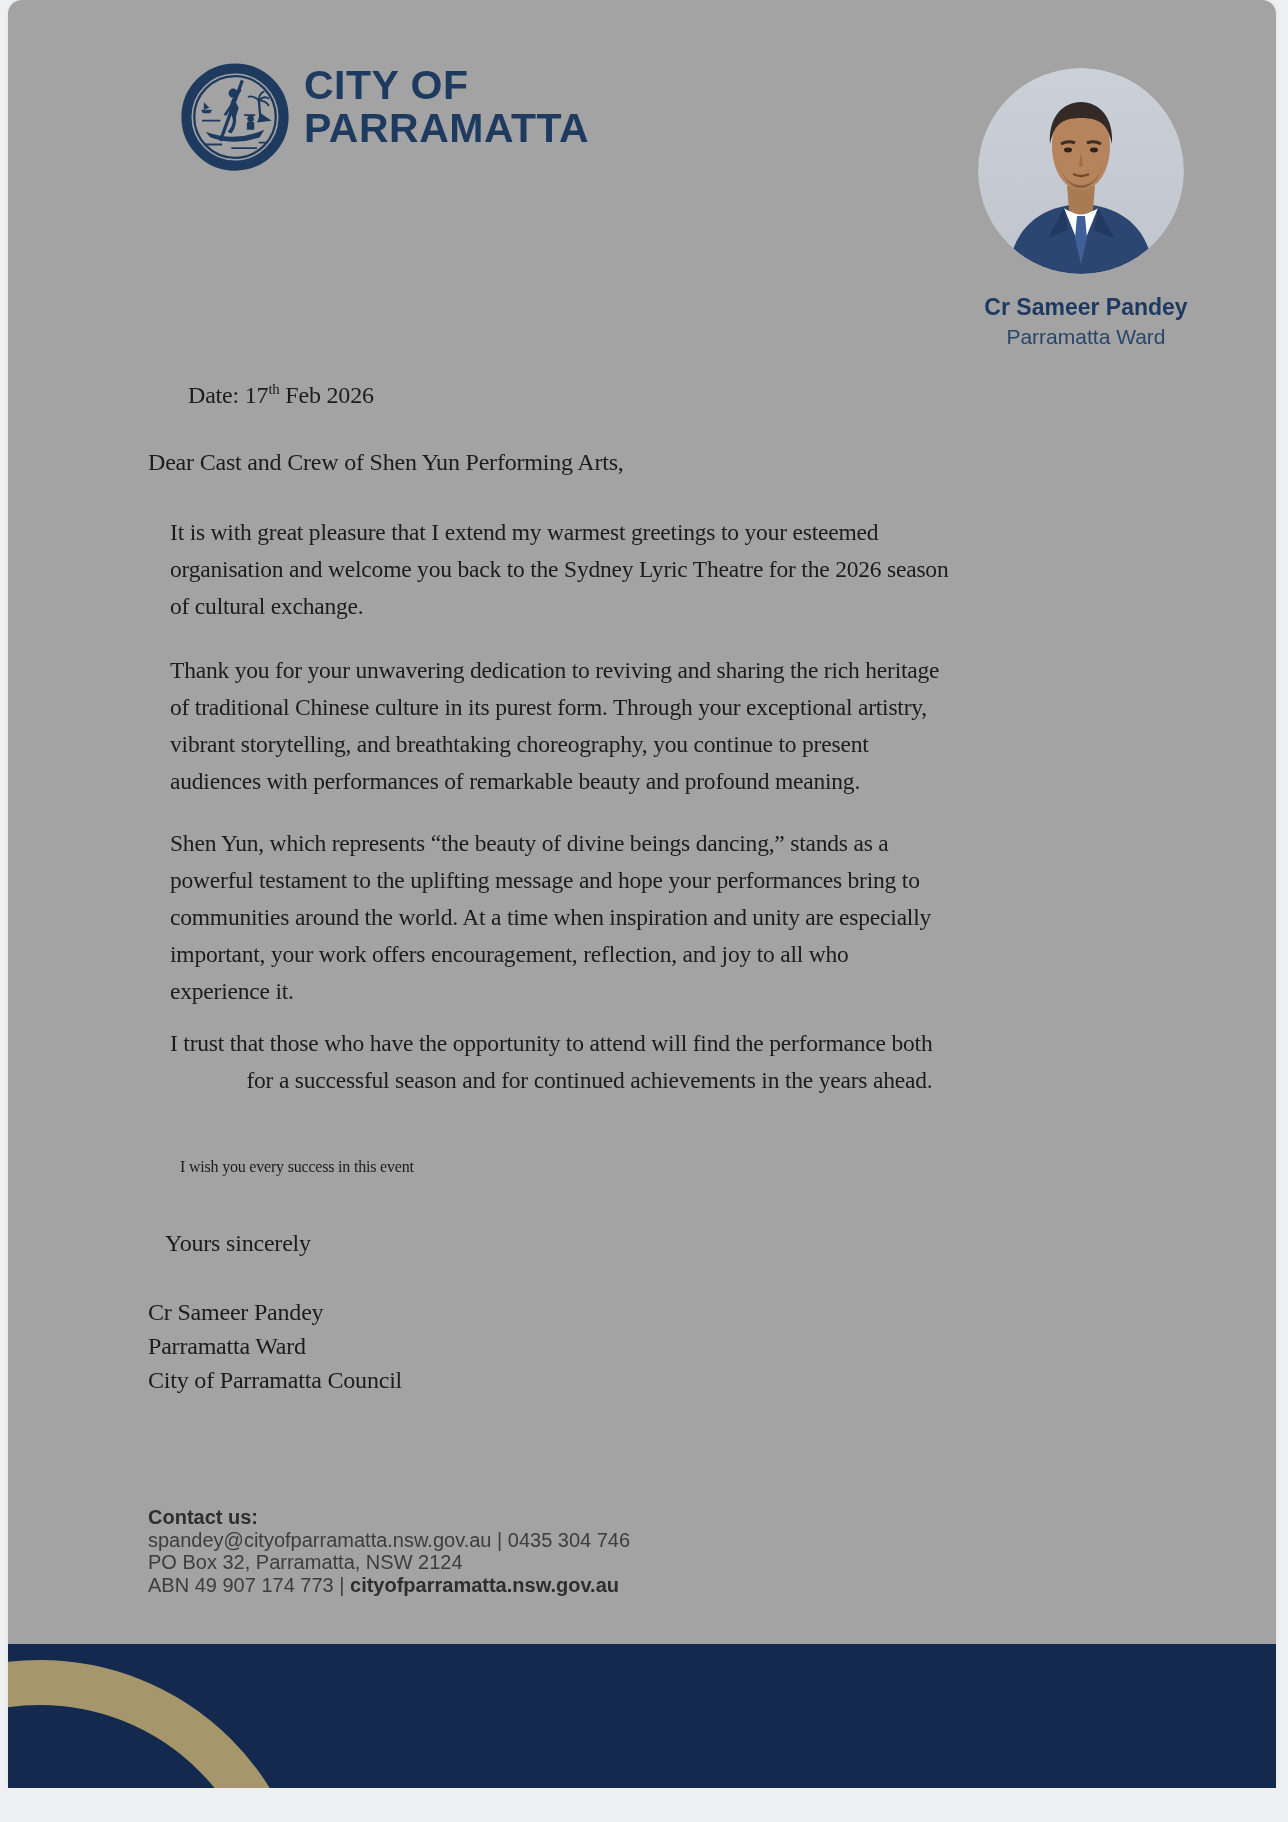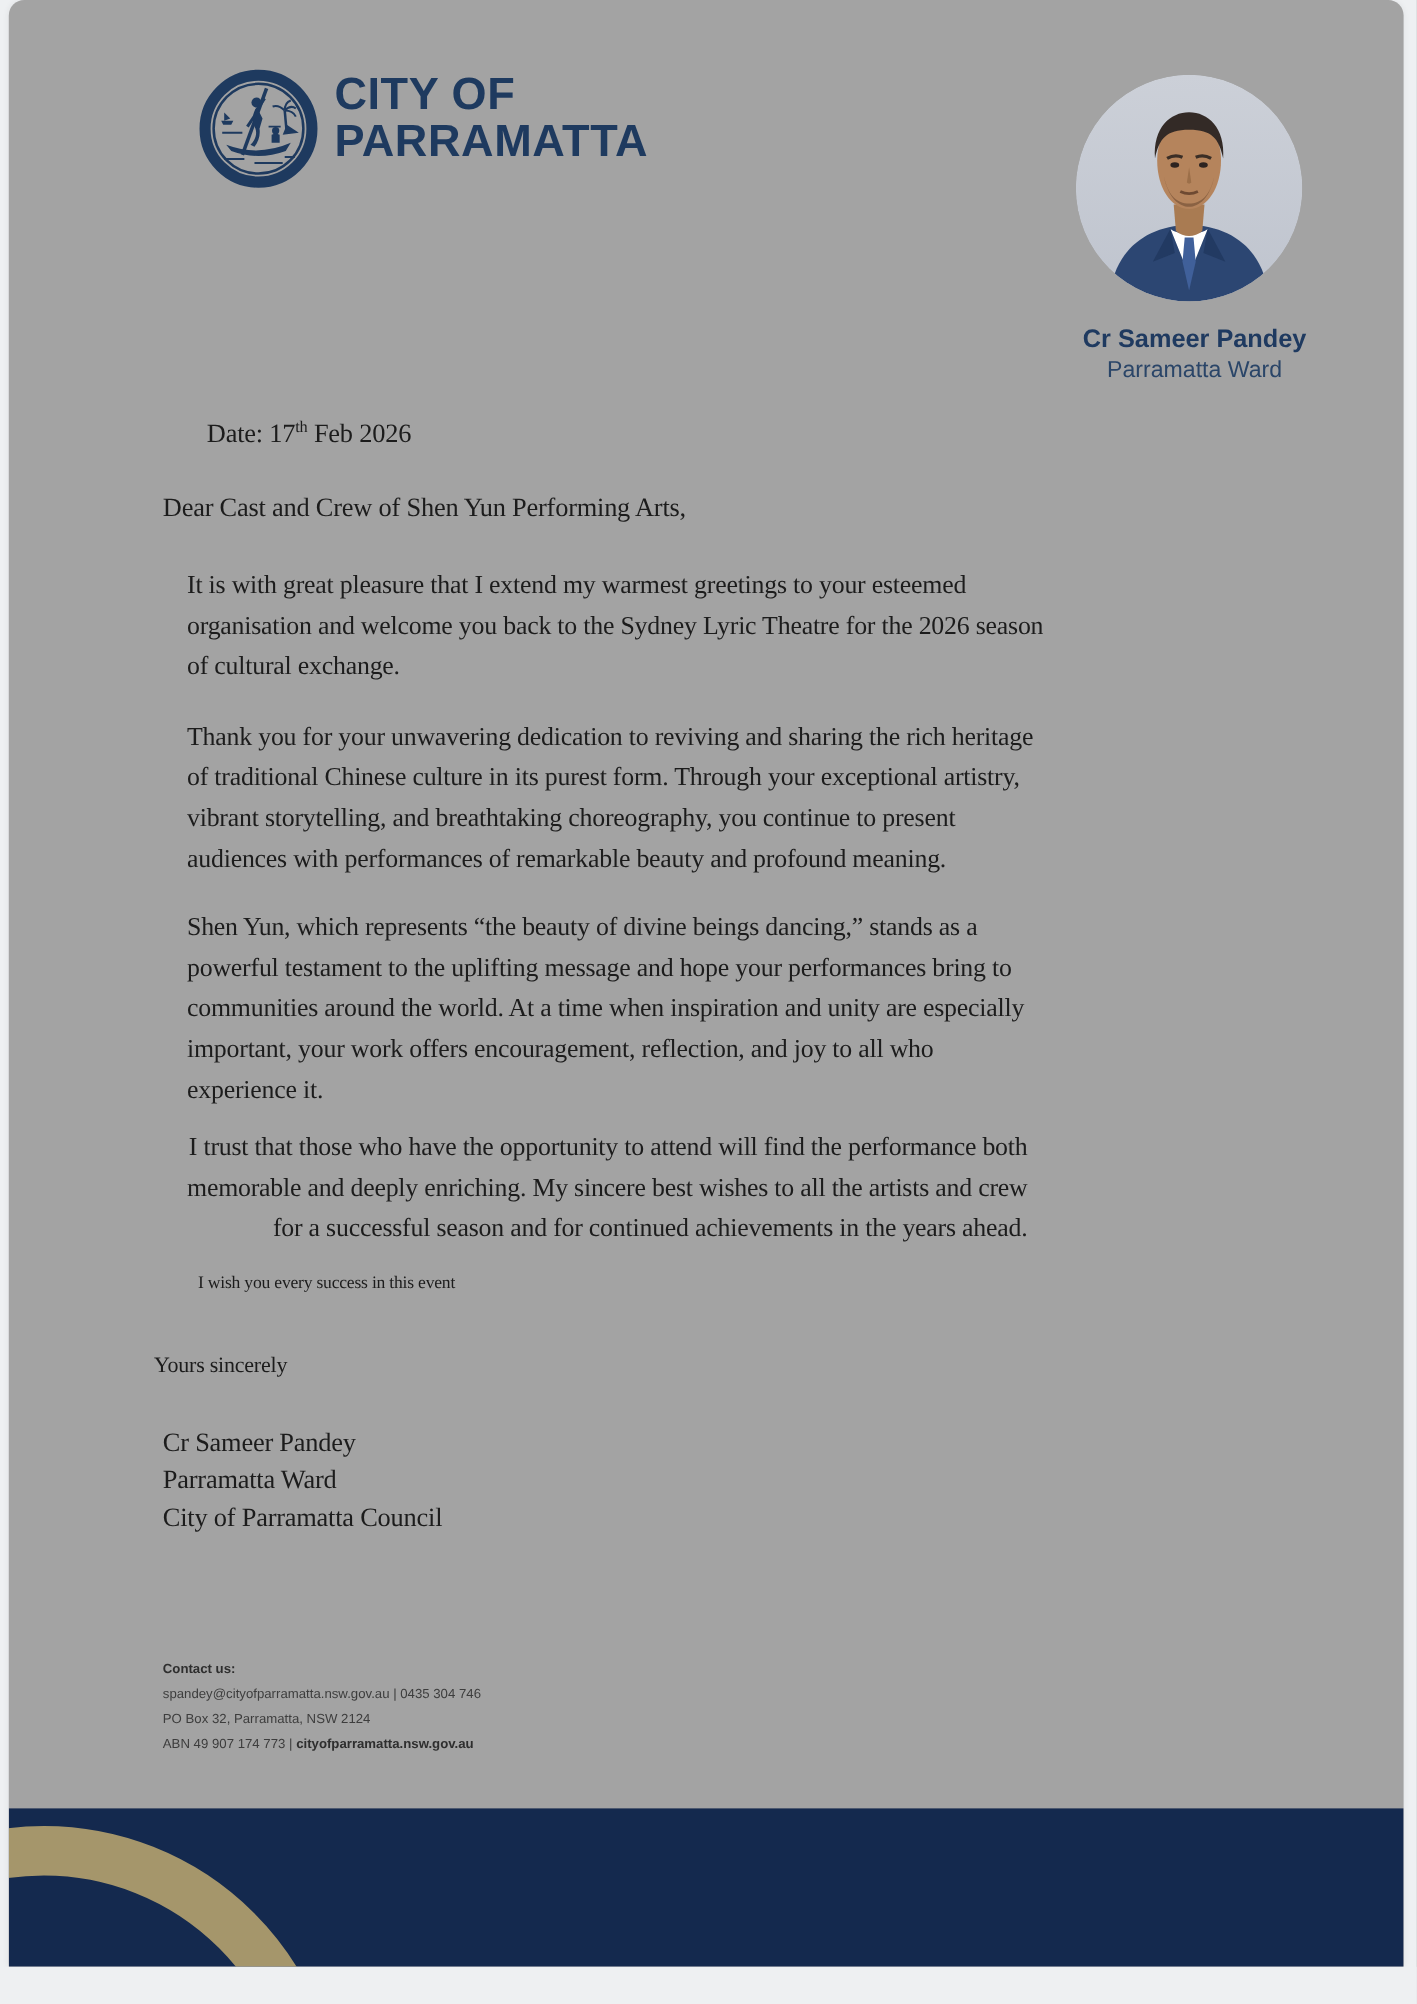--- a/index.html
+++ b/index.html
@@ -52,27 +52,27 @@
   .letter { color: #1c1c1c; font-size: 23.5px; letter-spacing: -0.2px; }
   .date-line { position: absolute; left: 140px; top: 381px; font-size: 24px; margin-left: 40px; }
   .date-line sup { font-size: 0.62em; vertical-align: super; }
   .salutation { position: absolute; left: 140px; top: 449px; font-size: 24px; }
   .para { position: absolute; left: 162px; line-height: 37px; }
   .para-1 { top: 514px; }
   .para-2 { top: 652px; }
   .para-3 { top: 825px; }
   .para-4 { top: 1025px; text-align: right; }
   .closing-line { position: absolute; left: 172px; top: 1158px; font-size: 16px; }
-  .valediction { position: absolute; left: 132px; top: 1230px; font-size: 20px; }
+  .valediction { position: absolute; left: 157px; top: 1230px; font-size: 24px; }
   .signature { position: absolute; left: 140px; top: 1295px; font-size: 24px; line-height: 34px; }
   
   .contact {
     position: absolute; left: 140px; top: 1506px;
     font-family: "Liberation Sans", sans-serif;
-    font-size: 12px; line-height: 22.5px;
+    font-size: 20px; line-height: 22.5px;
     color: #3d3d3d;
   }
   .contact .heading { font-weight: bold; color: #2e2e2e; }
   .contact .bold { font-weight: bold; color: #2e2e2e; }
   
   .footer-band {
     position: absolute; left: 0; top: 1644px;
     width: 100%; height: 144px;
     background: #14294e;
     overflow: hidden;
@@ -201,21 +201,20 @@
     <div class="para para-3">
       <div>Shen Yun, which represents “the beauty of divine beings dancing,” stands as a</div>
       <div>powerful testament to the uplifting message and hope your performances bring to</div>
       <div>communities around the world. At a time when inspiration and unity are especially</div>
       <div>important, your work offers encouragement, reflection, and joy to all who</div>
       <div>experience it.</div>
     </div>
 
     <div class="para para-4">
       <div>I trust that those who have the opportunity to attend will find the performance both</div>
-      <div>memorable and deeply enriching. My sincere best wishes to all the artists and crew</div>
       <div>for a successful season and for continued achievements in the years ahead.</div>
     </div>
 
     <div class="closing-line">I wish you every success in this event</div>
 
     <div class="valediction">Yours sincerely</div>
 
     <div class="signature">
       <div>Cr Sameer Pandey</div>
       <div>Parramatta Ward</div>

